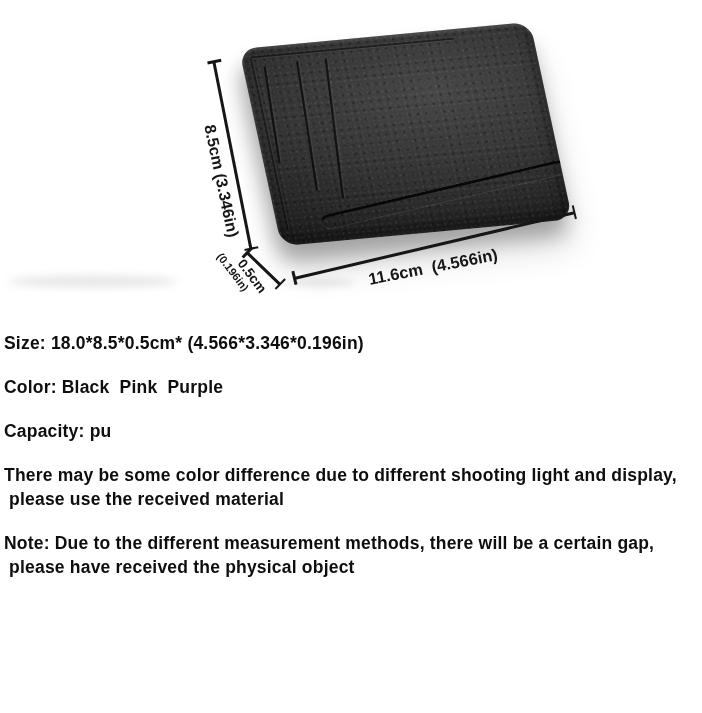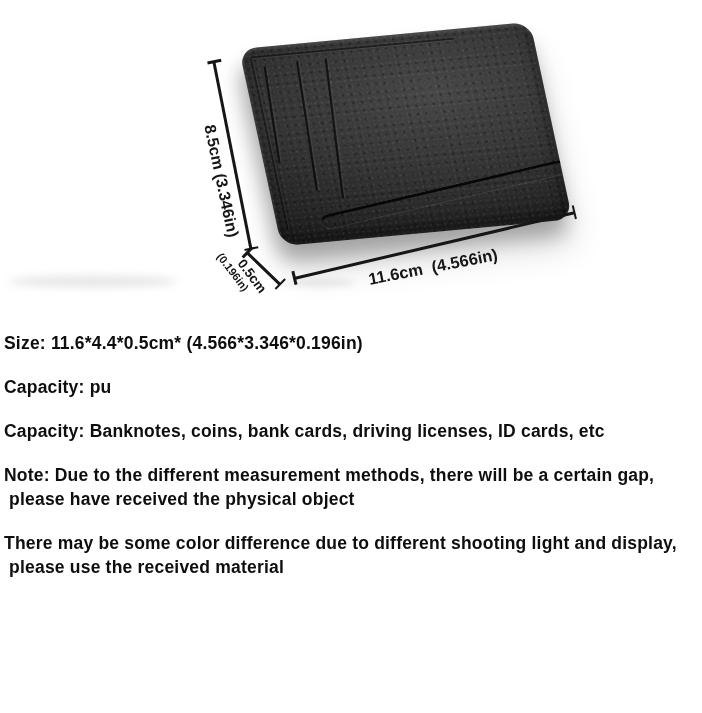--- a/index.html
+++ b/index.html
@@ -92,18 +92,18 @@
   <div class="dim-line dim-width"></div>
   <div class="dim-line dim-thick"></div>
 
   <div class="dim-label label-height">8.5cm (3.346in)</div>
   <div class="dim-label label-width">11.6cm  (4.566in)</div>
   <div class="dim-label label-thick-cm">0.5cm</div>
   <div class="dim-label label-thick-in">(0.196in)</div>
 </div>
 
 <div class="specs">
-  <p class="spec"><span>Size: 11.6*4.4*0.5cm* (4.566*3.346*0.196in)</span></p>
+  <p class="spec"><span>Size: 18.0*8.5*0.5cm* (4.566*3.346*0.196in)</span></p>
+  <p class="spec"><span>Color: Black  Pink  Purple</span></p>
   <p class="spec"><span>Capacity: pu</span></p>
-  <p class="spec"><span>Capacity: Banknotes, coins, bank cards, driving licenses, ID cards, etc</span></p>
+  <p class="spec"><span>There may be some color difference due to different shooting light and display,</span><br><span> please use the received material</span></p>
   <p class="spec"><span>Note: Due to the different measurement methods, there will be a certain gap,</span><br><span> please have received the physical object</span></p>
-  <p class="spec"><span>There may be some color difference due to different shooting light and display,</span><br><span> please use the received material</span></p>
 </div>
 
 </body></html>

